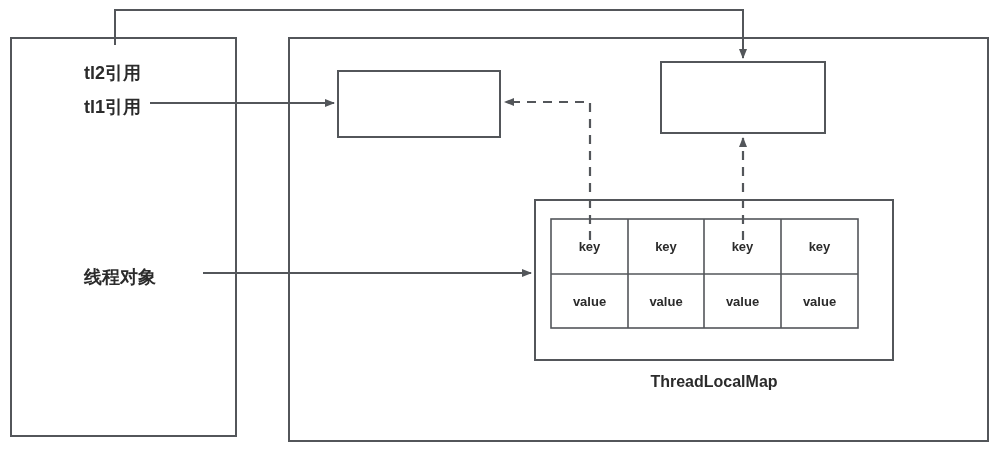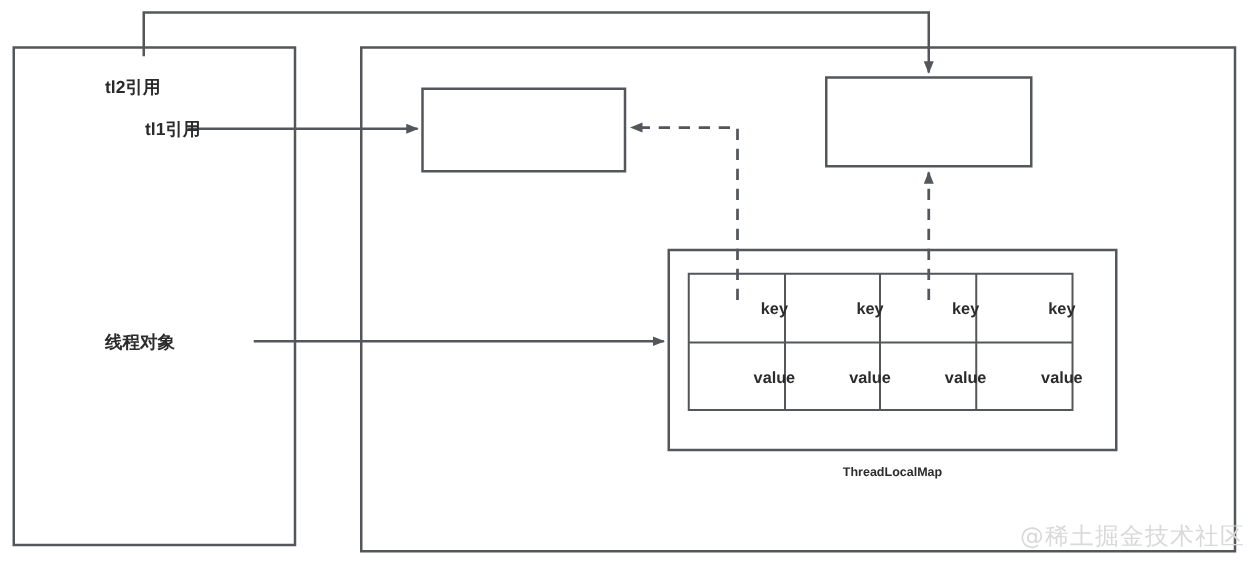--- a/index.html
+++ b/index.html
@@ -49,31 +49,30 @@
     stroke-dasharray: 9 7;
   }
   .lbl {
     position: absolute;
     color: #2b2b2b;
     font-weight: bold;
     white-space: nowrap;
     font-family: "Liberation Sans", "DejaVu Sans", sans-serif;
   }
   .lbl-ref {
-    font-size: 14px;
+    font-size: 18px;
   }
   .lbl-box {
     font-size: 14.5px;
   }
   .lbl-cell {
     font-size: 13px;
-    margin-left: 30px;
   }
   .lbl-map {
-    font-size: 10px;
+    font-size: 16px;
   }
   .watermark {
     position: absolute;
     color: #d9d9d9;
     font-size: 19px;
     font-weight: normal;
     letter-spacing: 1px;
     font-family: "DejaVu Sans", "Liberation Sans", sans-serif;
     white-space: nowrap;
   }
@@ -117,33 +116,32 @@
 
     <line class="cell" x1="551" y1="274" x2="858" y2="274"></line>
 
     <path class="dashed-line" marker-end="url(#arrowDash)" d="M590,240 L590,102 L505,102"></path>
 
     <path class="dashed-line" marker-end="url(#arrowDash)" d="M743,240 L743,138"></path>
   </svg>
 
   <div class="lbl lbl-ref" style="left:84px; top:61px;">tl2引用</div>
 
-  <div class="lbl lbl-ref" style="left:84px; top:95px;margin-left:32px;">tl1引用</div>
+  <div class="lbl lbl-ref" style="left:84px; top:95px;">tl1引用</div>
 
   <div class="lbl lbl-ref" style="left:84px; top:265px;">线程对象</div>
 
 
 
   <div class="lbl lbl-cell" style="left:551px; top:239px; width:77px; text-align:center;">key</div>
   <div class="lbl lbl-cell" style="left:628px; top:239px; width:76px; text-align:center;">key</div>
   <div class="lbl lbl-cell" style="left:704px; top:239px; width:77px; text-align:center;">key</div>
   <div class="lbl lbl-cell" style="left:781px; top:239px; width:77px; text-align:center;">key</div>
 
   <div class="lbl lbl-cell" style="left:551px; top:294px; width:77px; text-align:center;">value</div>
   <div class="lbl lbl-cell" style="left:628px; top:294px; width:76px; text-align:center;">value</div>
   <div class="lbl lbl-cell" style="left:704px; top:294px; width:77px; text-align:center;">value</div>
   <div class="lbl lbl-cell" style="left:781px; top:294px; width:77px; text-align:center;">value</div>
 
   <div class="lbl lbl-map" style="left:535px; top:373px; width:358px; text-align:center;">ThreadLocalMap</div>
 
-  <div class="watermark" style="left:816px; top:416px;">@稀土掘金技术社区</div>
 
 </div>
 
 </body></html>

